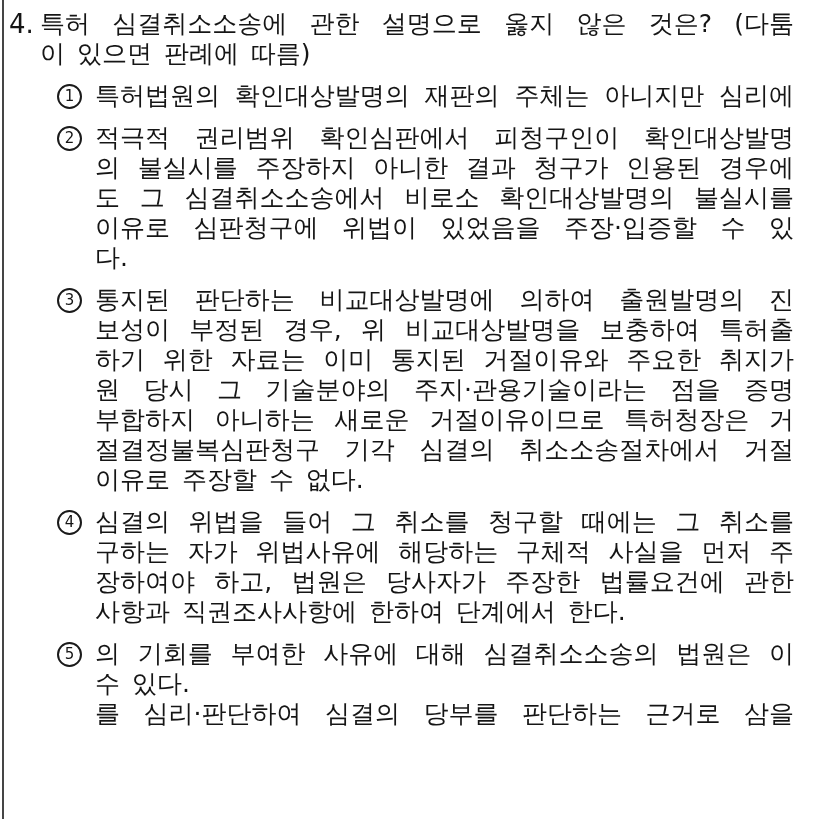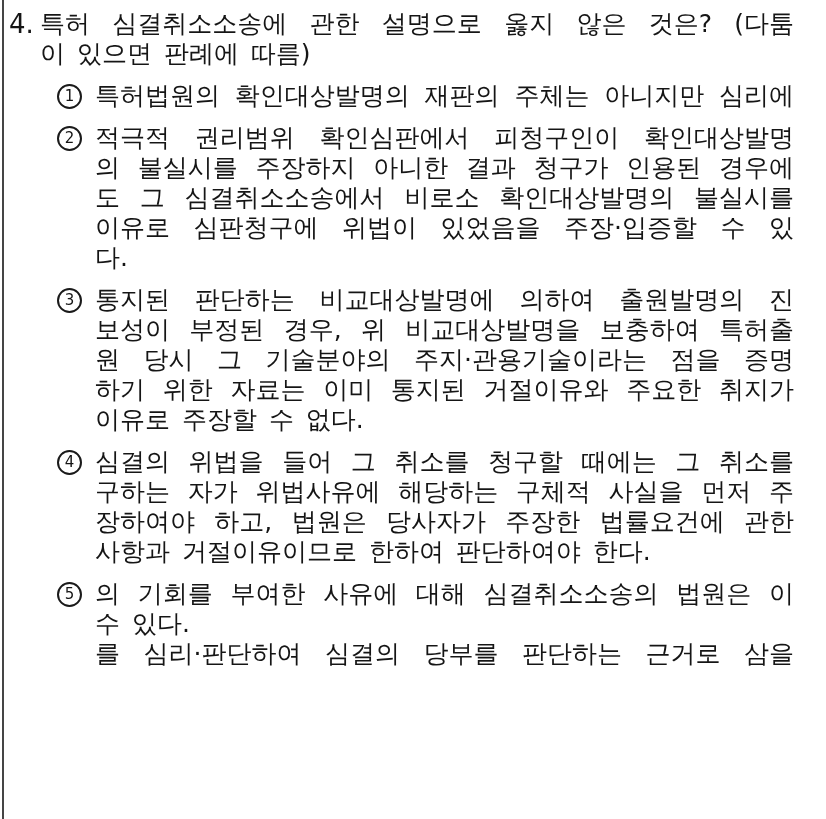--- a/index.html
+++ b/index.html
@@ -105,33 +105,35 @@
     <div class="line just">이유로 심판청구에 위법이 있었음을 주장·입증할 수 있</div>
     <div class="line last">다.</div>
   </div>
 
   <div class="option-block">
     <span class="marker">
         <span>3</span>
       </span>
     <div class="line just">통지된 판단하는 비교대상발명에 의하여 출원발명의 진</div>
     <div class="line just">보성이 부정된 경우, 위 비교대상발명을 보충하여 특허출</div>
+    <div class="line just">하기 위한 자료는 이미 통지된 거절이유와 주요한 취지가</div>
     <div class="line just">원 당시 그 기술분야의 주지·관용기술이라는 점을 증명</div>
-    <div class="line just">하기 위한 자료는 이미 통지된 거절이유와 주요한 취지가</div>
+    <div class="line just">부합하지 아니하는 새로운 거절이유이므로 특허청장은 거</div>
+    <div class="line just">절결정불복심판청구 기각 심결의 취소소송절차에서 거절</div>
     <div class="line last">이유로 주장할 수 없다.</div>
   </div>
 
   <div class="option-block">
     <span class="marker">
         <span>4</span>
       </span>
     <div class="line just">심결의 위법을 들어 그 취소를 청구할 때에는 그 취소를</div>
     <div class="line just">구하는 자가 위법사유에 해당하는 구체적 사실을 먼저 주</div>
     <div class="line just">장하여야 하고, 법원은 당사자가 주장한 법률요건에 관한</div>
-    <div class="line last">사항과 거절이유이므로 한하여 판단하여야 한다.</div>
+    <div class="line last">사항과 직권조사사항에 한하여 단계에서 한다.</div>
   </div>
 
   <div class="option-block">
     <span class="marker">
         <span>5</span>
       </span>
     <div class="line just">의 기회를 부여한 사유에 대해 심결취소소송의 법원은 이</div>
     <div class="line last">수 있다.</div>
     <div class="line just">를 심리·판단하여 심결의 당부를 판단하는 근거로 삼을</div>
   </div>

